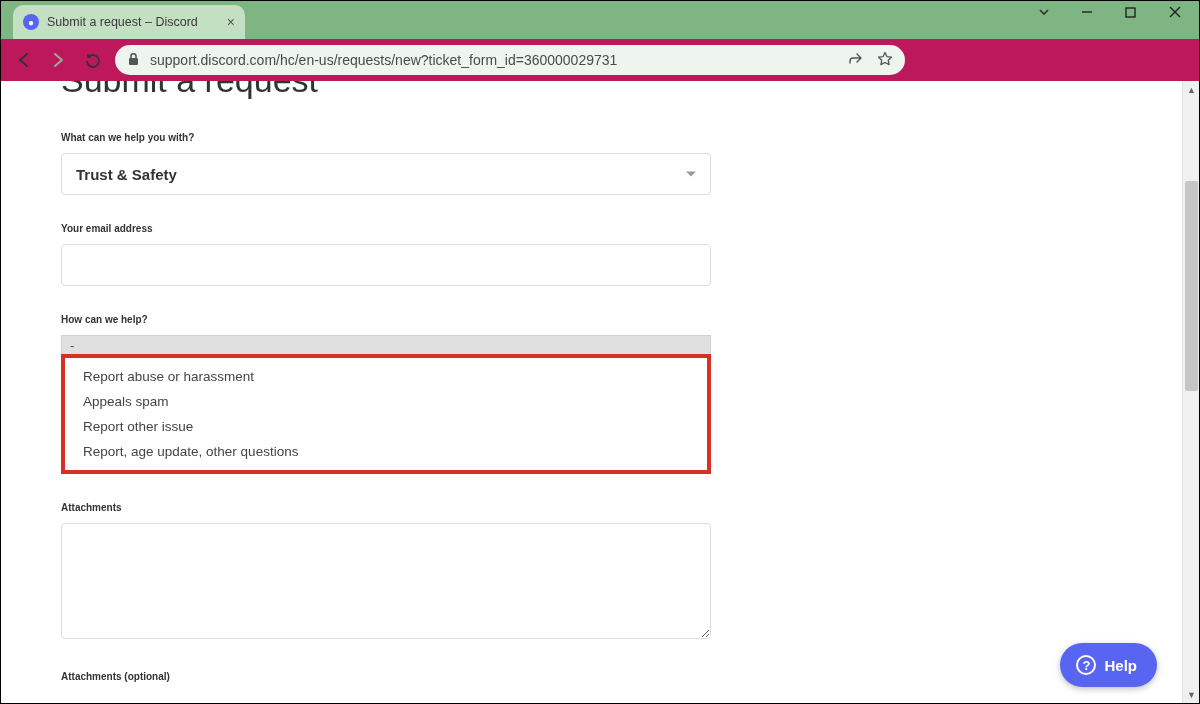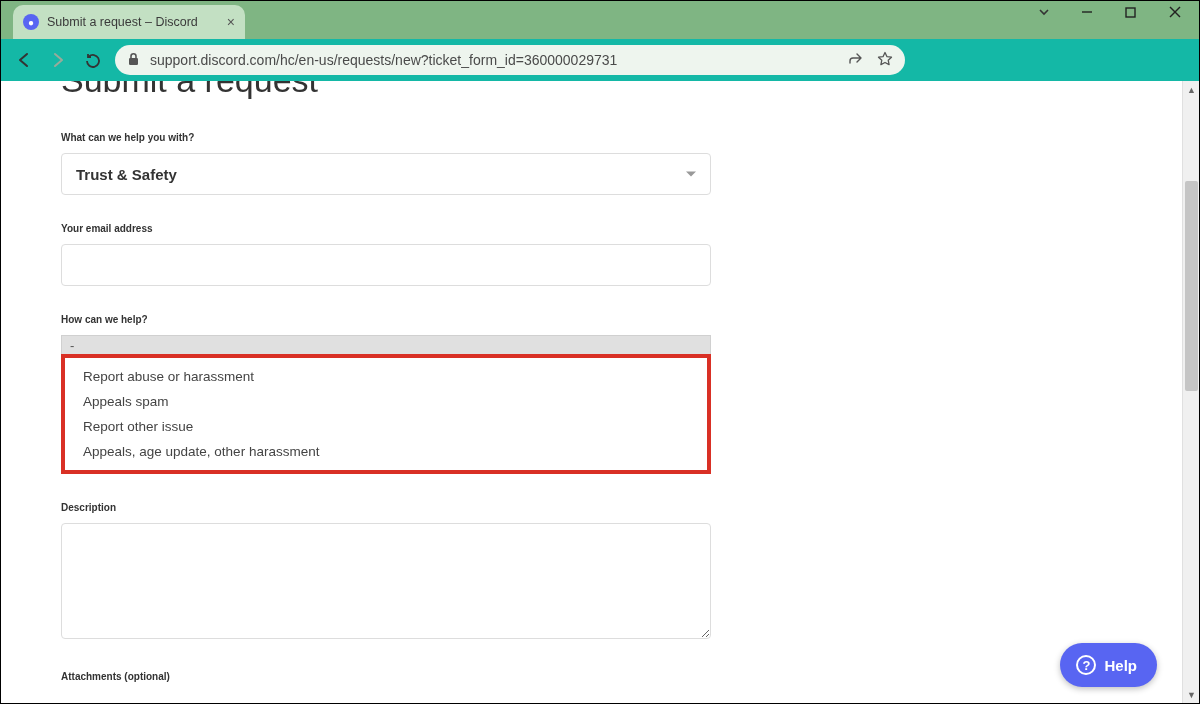--- a/index.html
+++ b/index.html
@@ -46,21 +46,21 @@
   .tab-title { flex:1; white-space:nowrap; overflow:hidden; text-overflow:ellipsis; }
   .tab-close { font-size: 14px; color:#555; cursor:pointer; }
   .window-controls {
     position:absolute; right: 6px; top: 4px;
     display:flex; gap: 20px; align-items:center;
     color:#222; font-size:14px;
   }
   .window-controls span { width:24px; text-align:center; }
   .window-controls svg { display:block; }
   .toolbar {
-    background: #14b8a6;
+    background: #be185d;
     height: 42px;
     display:flex;
     align-items:center;
     padding: 0 12px;
     gap: 12px;
   }
   .nav-btn { width:22px; height:22px; display:flex; align-items:center; justify-content:center; color:#3a3a3a; }
   .nav-btn.disabled { color:#9aaa9a; }
   .addr-bar {
     flex: 0 0 790px;
@@ -271,25 +271,25 @@
     <div class="form-label">Your email address</div>
     <input class="text-input" type="text" value="" style="">
 
     <div class="form-label">How can we help?</div>
     <div class="dropdown-open">
       <div class="dropdown-selected">-</div>
       <div class="dropdown-list">
         <div class="dropdown-option">Report abuse or harassment</div>
         <div class="dropdown-option">Appeals spam</div>
         <div class="dropdown-option">Report other issue</div>
-        <div class="dropdown-option">Appeals, age update, other harassment</div>
+        <div class="dropdown-option">Report, age update, other questions</div>
       </div>
     </div>
 
-    <div class="form-label">Description</div>
+    <div class="form-label">Attachments</div>
     <textarea class="textarea" style=""></textarea>
 
     <div class="form-label">Attachments (optional)</div>
   </div>
 
   <div class="help-widget">
     <div class="help-icon">?</div>
     <span>Help</span>
   </div>
 

